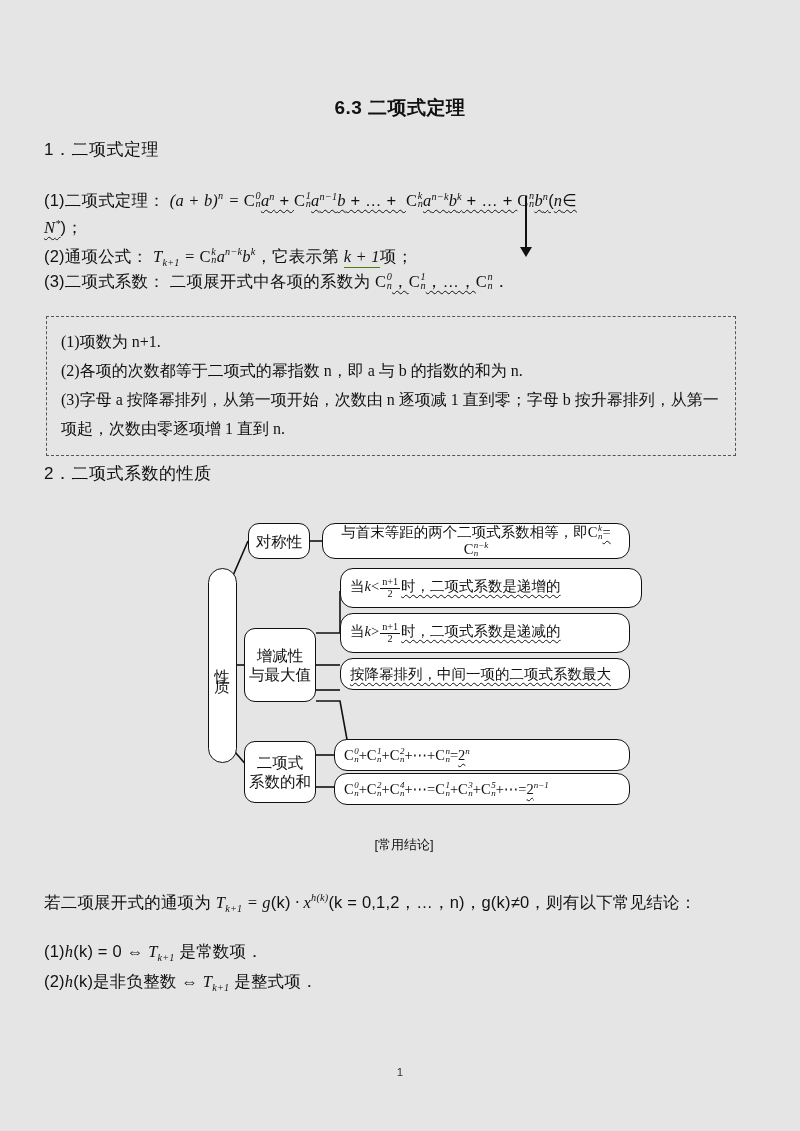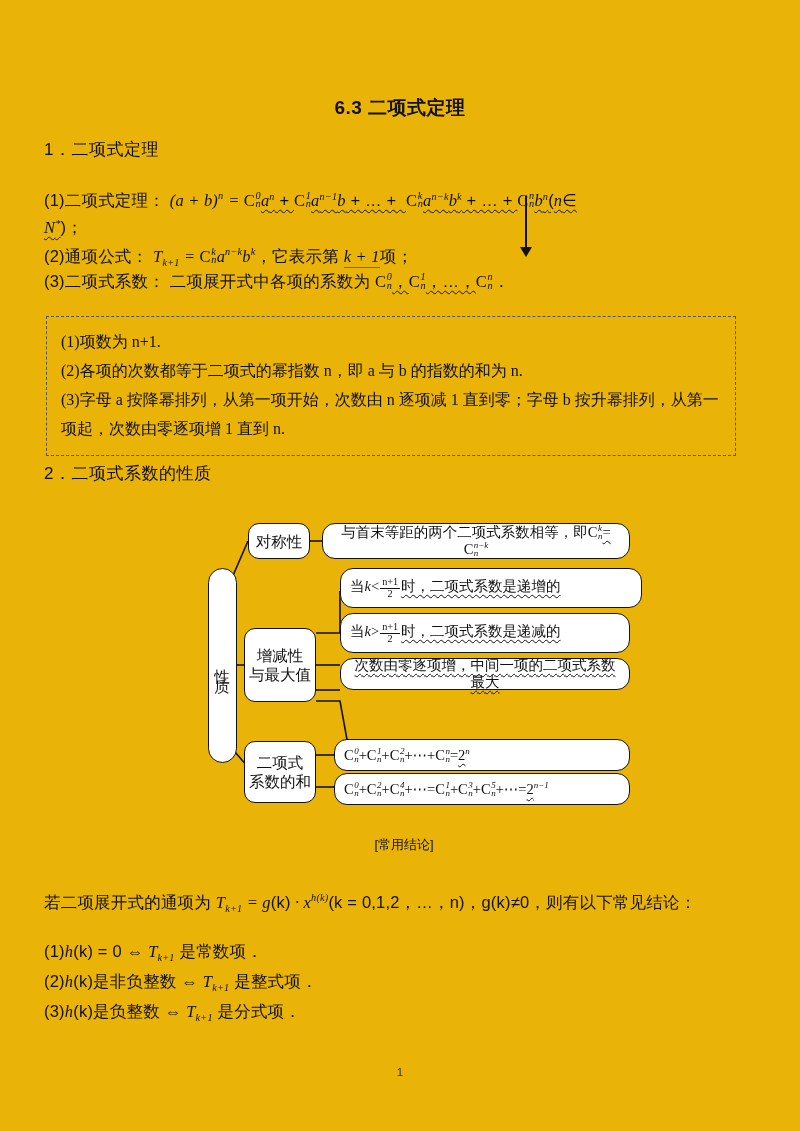--- a/index.html
+++ b/index.html
@@ -11,21 +11,21 @@
     width: 800px;
     height: 1131px;
     position: relative;
     font-family: "Liberation Sans", "DejaVu Sans", sans-serif;
     color: #111111;
     overflow: hidden;
   }
   .page {
     position: absolute;
     inset: 0;
-    background: #eab308;
+    background: #e5e5e5;
   }
 
   
   .title {
     position: absolute;
     left: 0; right: 0;
     top: 95px;
     text-align: center;
     font-size: 19px;
     font-weight: bold;
@@ -283,21 +283,21 @@
       </span>
     </div>
 
     <div class="node leaf" style="left:340px; top:108px; width:290px; height:40px;">
       <span>
         <span>当</span><span class="mi">k</span><span>&gt;</span><span class="frac"><span class="num">n+1</span><span class="den">2</span></span><span class="wavy">时，二项式系数是递减的</span>
       </span>
     </div>
 
     <div class="node leaf" style="left:340px; top:153px; width:290px; height:32px;">
-      <span class="wavy">次数由零逐项增，中间一项的二项式系数最大</span>
+      <span class="wavy">按降幂排列，中间一项的二项式系数最大</span>
     </div>
 
 
     <div class="node leaf" style="left:334px; top:234px; width:296px; height:32px;">
       <span>
         <span class="comb"><span class="cb">C</span><span class="ss"><span class="top">0</span><span class="bot">n</span></span></span>+<span class="comb"><span class="cb">C</span><span class="ss"><span class="top">1</span><span class="bot">n</span></span></span>+<span class="comb"><span class="cb">C</span><span class="ss"><span class="top">2</span><span class="bot">n</span></span></span>+⋯+<span class="comb"><span class="cb">C</span><span class="ss"><span class="top">n</span><span class="bot">n</span></span></span>=<span class="wavy">2</span><sup>n</sup>
       </span>
     </div>
 
     <div class="node leaf" style="left:334px; top:268px; width:296px; height:32px;">
@@ -319,21 +319,16 @@
     <span class="mi">T</span><sub>k+1</sub>
     <span>是常数项．</span>
   </div>
 
   <div class="para" style="top:968px;">
     <span>(2)</span><span class="mi">h</span><span>(k)是非负整数 ⇔</span>
     <span class="mi">T</span><sub>k+1</sub>
     <span>是整式项．</span>
   </div>
 
-  <div class="para" style="top:998px;">
-    <span>(3)</span><span class="mi">h</span><span>(k)是负整数 ⇔</span>
-    <span class="mi">T</span><sub>k+1</sub>
-    <span>是分式项．</span>
-  </div>
 
   <div class="pagenum">1</div>
 
 </div>
 
 </body></html>

